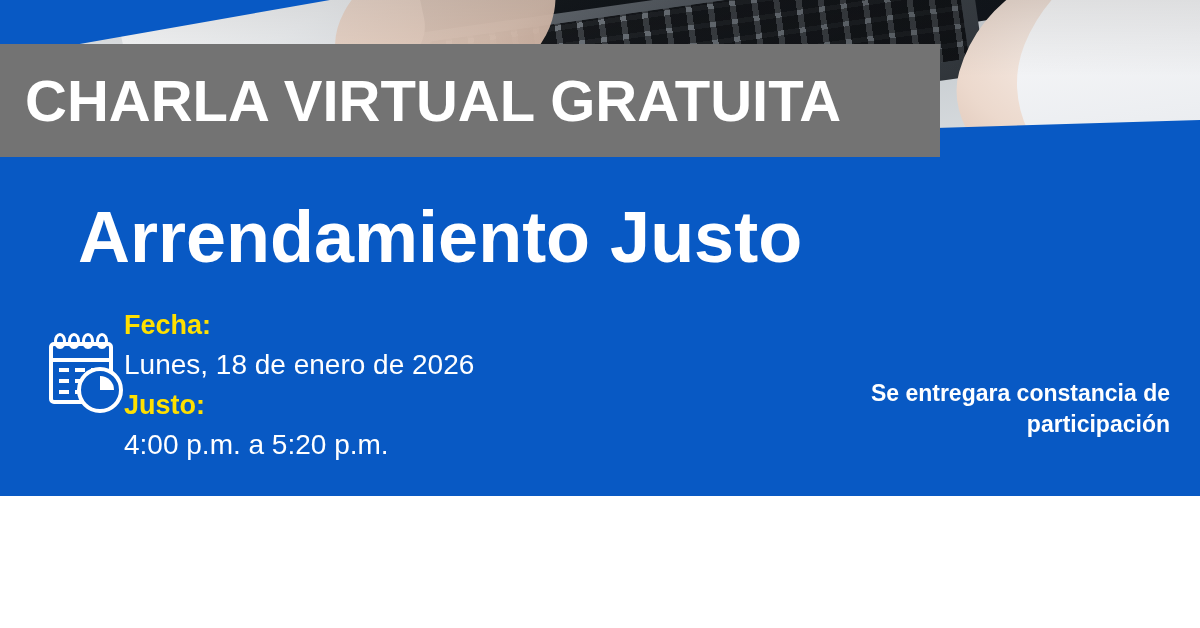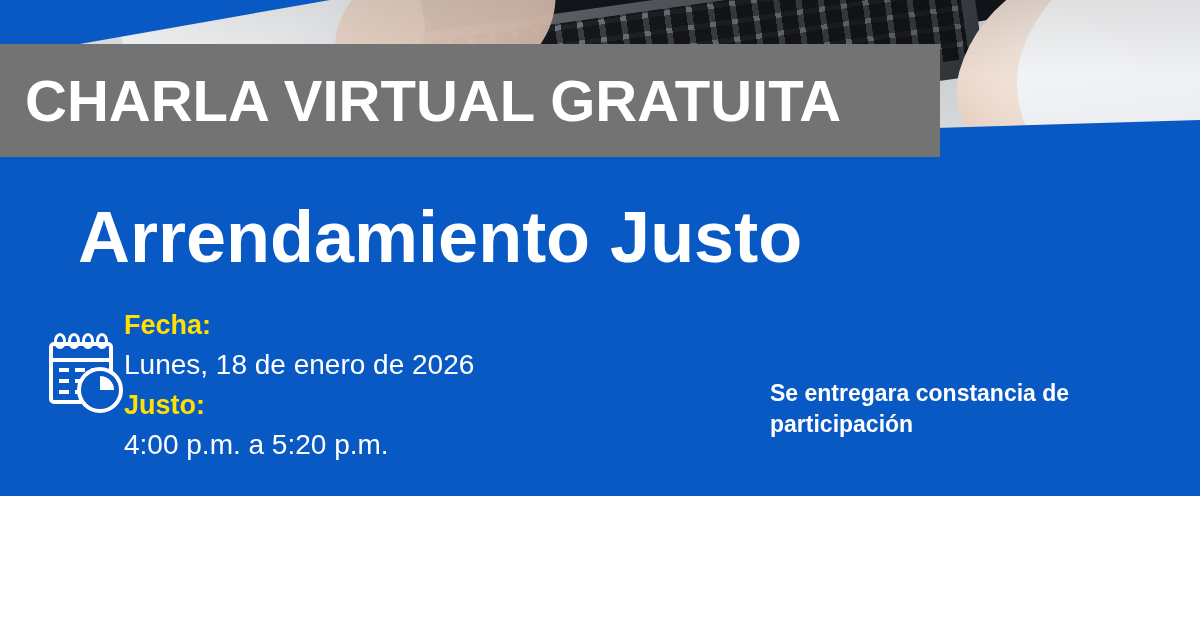--- a/index.html
+++ b/index.html
@@ -69,21 +69,21 @@
 
   
   .info{position:absolute;left:46px;top:306px;width:640px;display:flex;align-items:flex-start;}
   .cal-icon{width:78px;height:86px;flex:0 0 78px;margin-top:26px;}
   .info-lines{}
   .lbl{color:#ffe000;font-weight:bold;font-size:27px;line-height:38px;
        font-family:"Liberation Sans","DejaVu Sans",sans-serif;}
   .val{color:#ffffff;font-weight:normal;font-size:28px;line-height:42px;
        font-family:"Liberation Sans","DejaVu Sans",sans-serif;}
 
-  .note{position:absolute;left:770px;top:378px;width:400px;text-align:left;
+  .note{position:absolute;left:770px;top:378px;width:400px;text-align:right;
     color:#ffffff;font-weight:bold;font-size:23px;line-height:31px;
     font-family:"Liberation Sans","DejaVu Sans",sans-serif;}
 
   
   .footer{position:absolute;left:0;top:496px;width:1200px;height:132px;background:#ffffff;}
 </style>
 </head>
 <body>
 
 <div id="poster">

